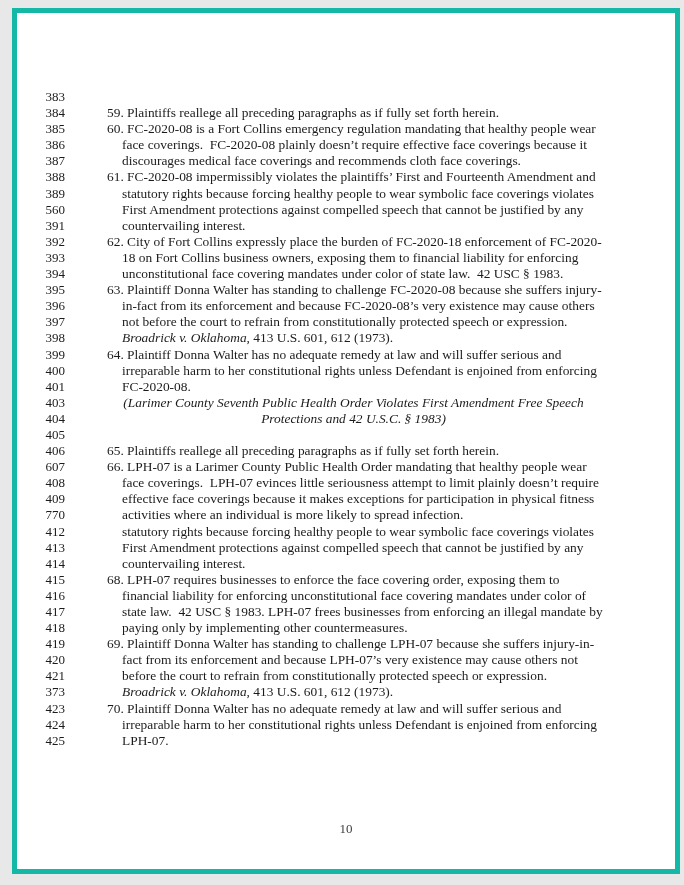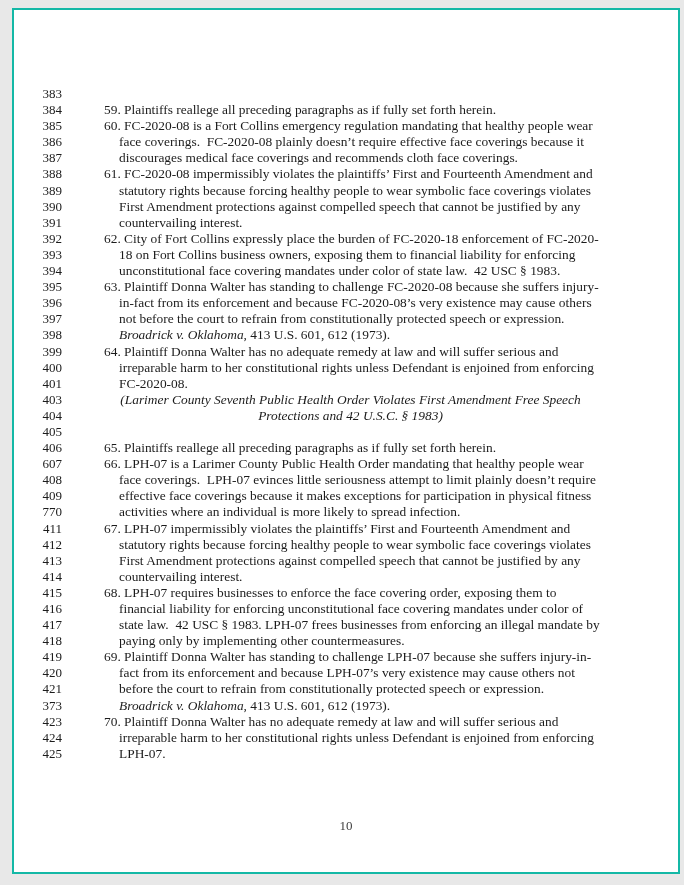--- a/index.html
+++ b/index.html
@@ -15,21 +15,21 @@
     background: #e8e8e8;
     overflow: hidden;
   }
   .page {
     position: absolute;
     left: 12px;
     top: 8px;
     width: 668px;
     height: 866px;
     background: #ffffff;
-    border: 2px solid #14b8a6;
+    border: 5px solid #14b8a6;
     box-sizing: border-box;
   }
   .content {
     position: absolute;
     left: 0;
     top: 76px;
     width: 100%;
   }
   .row {
     display: flex;
@@ -95,21 +95,21 @@
         </div>
         <div class="row">
           <span class="ln">388</span>
           <span class="tx item"><span>61. FC-2020-08 impermissibly violates the plaintiffs’ First and Fourteenth Amendment and</span></span>
         </div>
         <div class="row">
           <span class="ln">389</span>
           <span class="tx cont"><span>statutory rights because forcing healthy people to wear symbolic face coverings violates</span></span>
         </div>
         <div class="row">
-          <span class="ln">390</span>
+          <span class="ln">560</span>
           <span class="tx cont"><span>First Amendment protections against compelled speech that cannot be justified by any</span></span>
         </div>
         <div class="row">
           <span class="ln">391</span>
           <span class="tx cont"><span>countervailing interest.</span></span>
         </div>
         <div class="row">
           <span class="ln">392</span>
           <span class="tx item"><span>62. City of Fort Collins expressly place the burden of FC-2020-18 enforcement of FC-2020-</span></span>
         </div>
@@ -173,24 +173,20 @@
           <span class="ln">408</span>
           <span class="tx cont"><span>face coverings.  LPH-07 evinces little seriousness attempt to limit plainly doesn’t require</span></span>
         </div>
         <div class="row">
           <span class="ln">409</span>
           <span class="tx cont"><span>effective face coverings because it makes exceptions for participation in physical fitness</span></span>
         </div>
         <div class="row">
           <span class="ln">770</span>
           <span class="tx cont"><span>activities where an individual is more likely to spread infection.</span></span>
-        </div>
-        <div class="row">
-          <span class="ln">411</span>
-          <span class="tx item"><span>67. LPH-07 impermissibly violates the plaintiffs’ First and Fourteenth Amendment and</span></span>
         </div>
         <div class="row">
           <span class="ln">412</span>
           <span class="tx cont"><span>statutory rights because forcing healthy people to wear symbolic face coverings violates</span></span>
         </div>
         <div class="row">
           <span class="ln">413</span>
           <span class="tx cont"><span>First Amendment protections against compelled speech that cannot be justified by any</span></span>
         </div>
         <div class="row">

